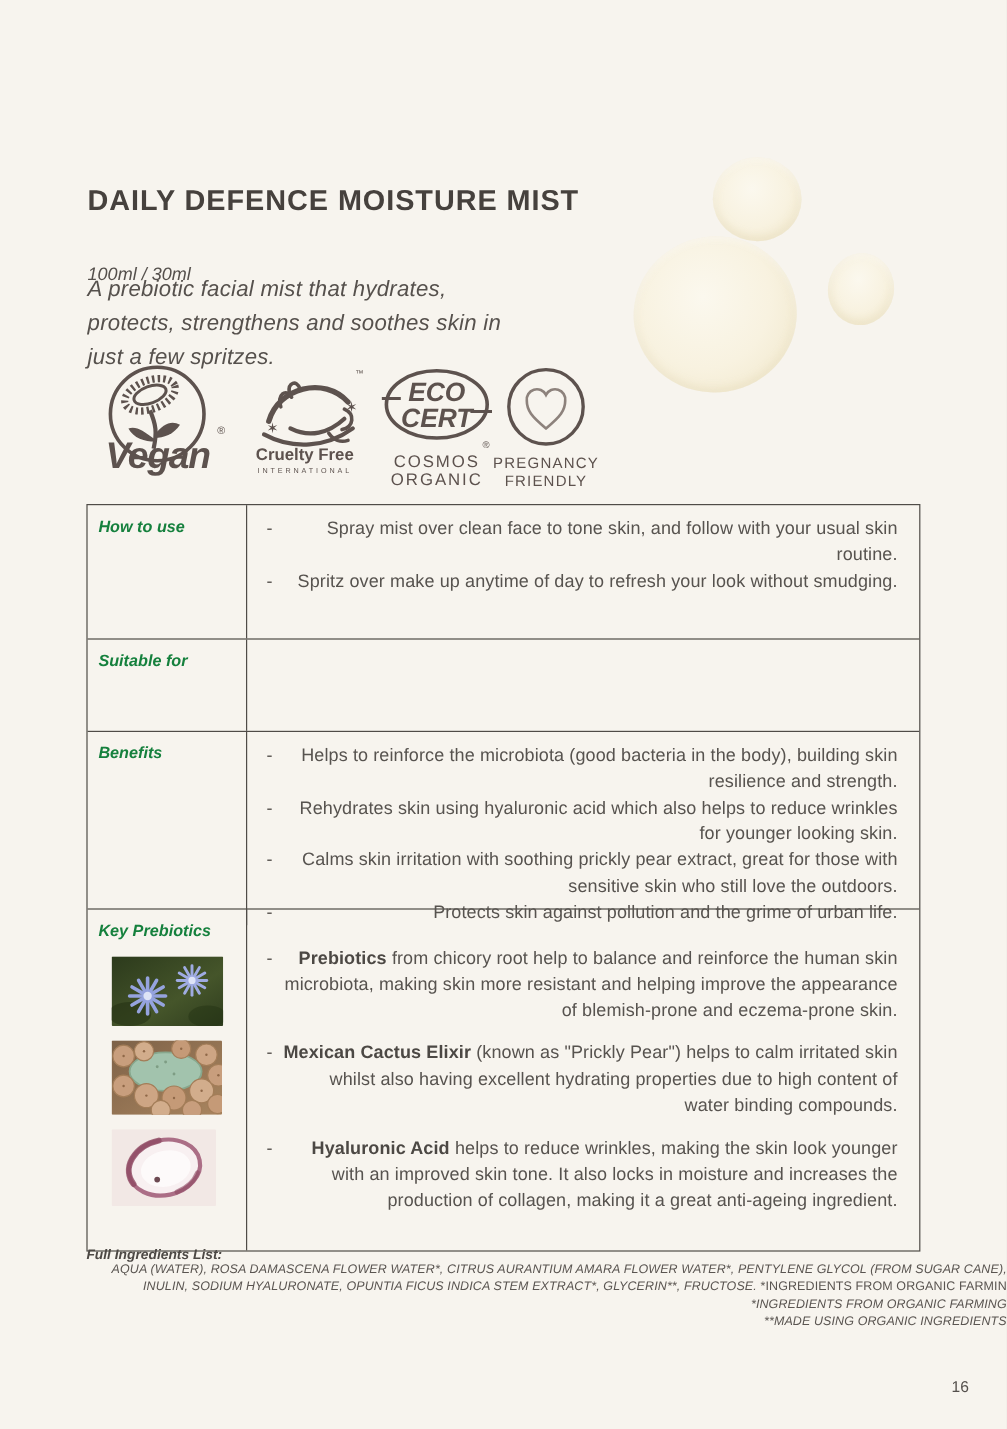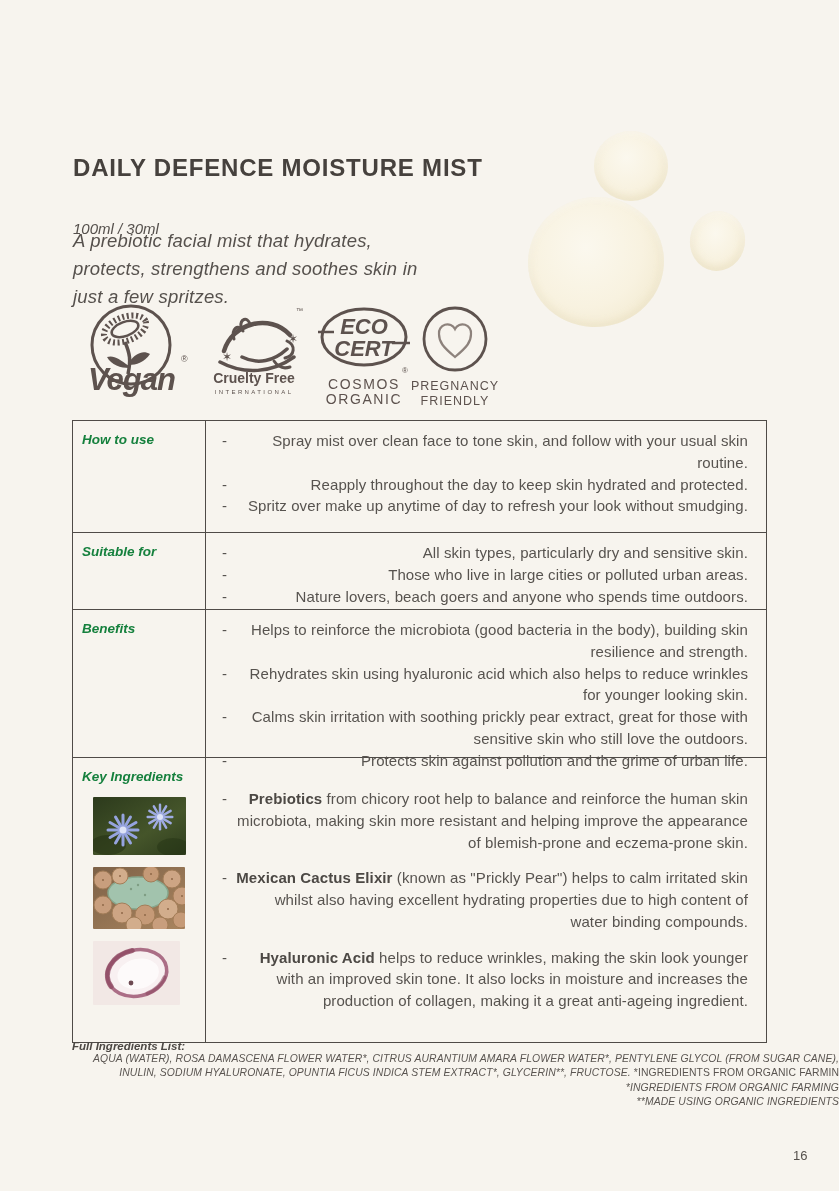--- a/index.html
+++ b/index.html
@@ -148,56 +148,48 @@
 
   <div class="info-table">
 
     <div class="t-row r1">
       <div class="t-label-cell">
         <span class="t-label">How to use</span>
       </div>
       <div class="t-content">
         <ul class="bullets">
           <li>Spray mist over clean face to tone skin, and follow with your usual skin routine.</li>
-          <li>Reapply throughout the day to keep skin hydrated and protected.</li>
           <li>Spritz over make up anytime of day to refresh your look without smudging.</li>
         </ul>
       </div>
     </div>
 
     <div class="t-row r2">
       <div class="t-label-cell">
         <span class="t-label">Suitable for</span>
-      </div>
-      <div class="t-content">
-        <ul class="bullets">
-          <li>All skin types, particularly dry and sensitive skin.</li>
-          <li>Those who live in large cities or polluted urban areas.</li>
-          <li>Nature lovers, beach goers and anyone who spends time outdoors.</li>
-        </ul>
       </div>
     </div>
 
     <div class="t-row r3">
       <div class="t-label-cell">
         <span class="t-label">Benefits</span>
       </div>
       <div class="t-content">
         <ul class="bullets">
           <li>Helps to reinforce the microbiota (good bacteria in the body), building skin resilience and strength.</li>
           <li>Rehydrates skin using hyaluronic acid which also helps to reduce wrinkles for younger looking skin.</li>
           <li>Calms skin irritation with soothing prickly pear extract, great for those with sensitive skin who still love the outdoors.</li>
           <li>Protects skin against pollution and the grime of urban life.</li>
         </ul>
       </div>
     </div>
 
     <div class="t-row r4">
       <div class="t-label-cell">
-        <span class="t-label">Key Ingredients</span>
+        <span class="t-label">Key Prebiotics</span>
 
         
         <svg class="ing-img" width="93" height="58" viewBox="0 0 93 58">
           <defs>
             <linearGradient id="gGreen" x1="0" y1="0" x2="1" y2="1">
               <stop offset="0" stop-color="#2c3a1c"></stop>
                 <stop offset="0.6" stop-color="#45552a"></stop>
                 <stop offset="1" stop-color="#2f3d1e"></stop>
             </linearGradient>
             <g id="petal">

